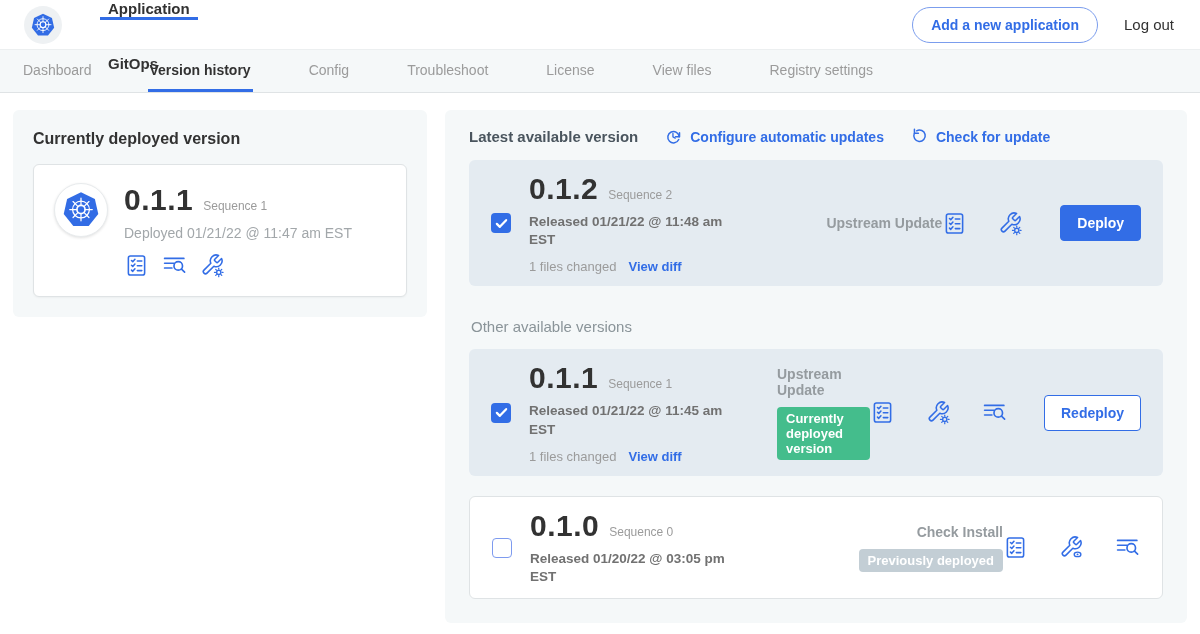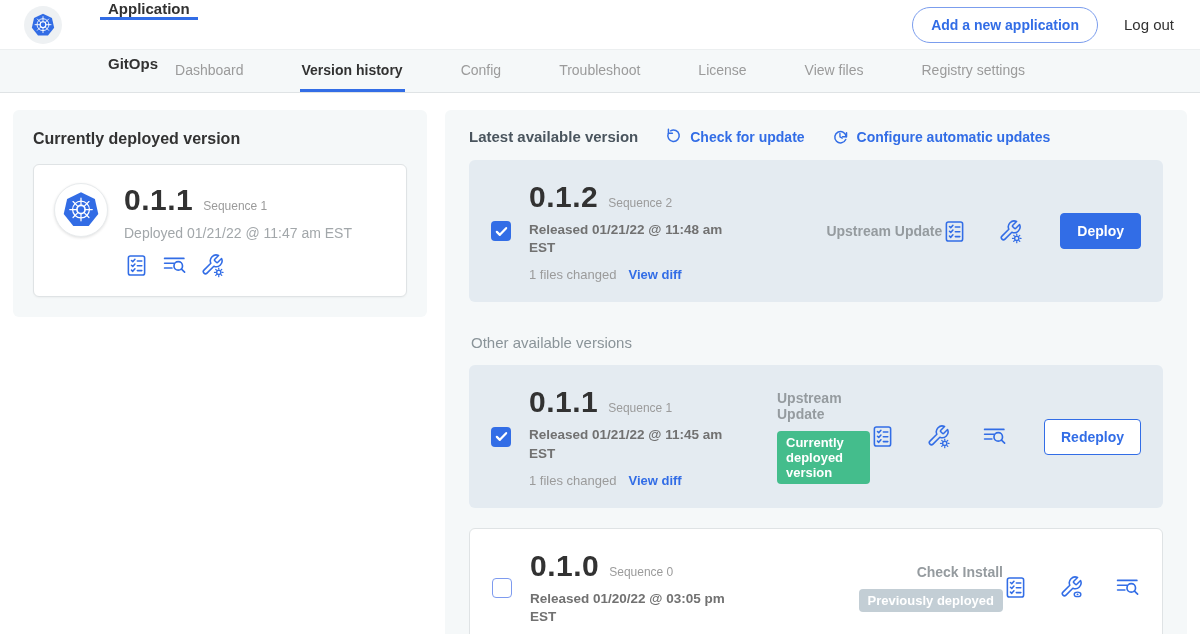--- a/index.html
+++ b/index.html
@@ -22,21 +22,21 @@
   .logo-wrap{display:flex;align-items:center;margin-right:38px;}
   .logo-circle{width:38px;height:38px;border-radius:50%;background:#eef1f3;display:flex;align-items:center;justify-content:center;}
   .logo-circle svg{width:34px;height:34px;}
   .topnav-tabs{display:flex;align-items:stretch;gap:36px;flex-direction:column;}
   .topnav-tab{display:flex;align-items:center;font-size:15px;font-weight:700;color:var(--dark);cursor:pointer;border-bottom:3px solid transparent;padding:0 8px;margin-bottom:-1px;}
   .topnav-tab.active{border-bottom-color:var(--accent);}
   .topnav-right{margin-left:auto;display:flex;align-items:center;gap:26px;}
   .pill-btn{background:#fff;border:1px solid #7b9ded;color:var(--accent);font-weight:700;font-size:14px;border-radius:19px;padding:9px 18px;cursor:pointer;font-family:inherit;}
   .logout{font-size:15px;color:var(--dark);cursor:pointer;}
   
-  .subnav{height:43px;background:var(--panel-bg);border-bottom:1px solid var(--border);display:flex;justify-content:center;gap:54px;padding:0 21px;}
+  .subnav{height:43px;background:var(--panel-bg);border-bottom:1px solid var(--border);display:flex;gap:54px;padding:0 21px;}
   .subnav-tab{display:flex;align-items:center;font-size:14px;color:var(--gray);cursor:pointer;border-bottom:3px solid transparent;padding:0 2px;}
   .subnav-tab.active{color:var(--dark);font-weight:700;border-bottom-color:var(--accent);}
   
   .main{display:flex;gap:18px;padding:17px 13px 0 13px;align-items:flex-start;}
   
   .deployed-card{width:414px;background:var(--panel-bg);border-radius:6px;padding:20px;}
   .deployed-title{font-size:16px;font-weight:700;color:var(--dark);margin-bottom:16px;}
   .deployed-inner{background:#fff;border:1px solid var(--border);border-radius:6px;padding:18px 20px;display:flex;gap:16px;box-shadow:0 1px 2px rgba(0,0,0,.04);}
   .app-logo{width:54px;height:54px;border-radius:50%;background:#fff;border:1px solid #e8ebed;box-shadow:0 1px 3px rgba(0,0,0,.12);display:flex;align-items:center;justify-content:center;flex:0 0 auto;}
   .app-logo svg{width:48px;height:48px;}
@@ -51,21 +51,21 @@
   .versions-panel{flex:1;background:var(--panel-bg);border-radius:6px;padding:17px 24px 24px 24px;min-height:507px;}
   .vp-header{display:flex;align-items:center;gap:26px;}
   .vp-title{font-size:15px;font-weight:700;color:var(--slate);}
   .vp-link{display:flex;align-items:center;gap:7px;color:var(--accent);font-size:14px;font-weight:700;cursor:pointer;}
   .vp-link svg{width:19px;height:19px;}
   .vp-actions{margin-left:auto;display:flex;gap:12px;}
   .btn{font-family:inherit;font-size:14px;font-weight:700;border-radius:4px;padding:9px 16px;cursor:pointer;}
   .btn-cancel{background:#fff;border:1px solid #d6dbde;color:var(--gray);}
   .btn-primary{background:var(--accent);border:1px solid var(--accent);color:#fff;}
   .btn-outline{background:#fff;border:1px solid var(--accent);color:var(--accent);}
-  .vrow{border-radius:6px;padding:20px 22px;display:flex;align-items:center;margin-top:14px;}
+  .vrow{border-radius:6px;padding:12px 22px;display:flex;align-items:center;margin-top:14px;}
   .vrow.selected{background:var(--selected-row-bg);}
   .vrow.plain{background:#fff;border:1px solid var(--border);}
   .checkbox{width:20px;height:20px;border-radius:4px;flex:0 0 auto;margin-right:18px;cursor:pointer;display:flex;align-items:center;justify-content:center;}
   .checkbox.checked{background:var(--accent);}
   .checkbox.unchecked{background:#fff;border:1.5px solid #7e9bef;}
   .checkbox svg{width:13px;height:13px;}
   .vinfo{width:196px;flex:0 0 auto;}
   .vreleased{font-size:13.5px;font-weight:700;color:var(--medium-gray);margin-top:7px;line-height:1.35;}
   .vfiles{font-size:13px;color:var(--gray);margin-top:10px;display:flex;gap:12px;}
   .viewdiff{color:var(--accent);font-weight:700;cursor:pointer;text-decoration:none;}
@@ -159,32 +159,32 @@
       </div>
     </div>
   </div>
 
   <div class="versions-panel">
 
     <div class="vp-header">
       <div class="vp-title">Latest available version</div>
       <div class="vp-link">
         <svg viewBox="0 0 24 24" fill="none" stroke="currentColor" stroke-width="1.9" stroke-linecap="round" stroke-linejoin="round">
-          <path d="M5.4 8.2a7.2 7.2 0 1 0 3-3.4"></path>
-          <path d="M5.6 2.8v5h5"></path>
-        </svg>
-        <span>Check for update</span>
-      </div>
-      <div class="vp-link">
-        <svg viewBox="0 0 24 24" fill="none" stroke="currentColor" stroke-width="1.9" stroke-linecap="round" stroke-linejoin="round">
           <path d="M18.6 15.8a7.2 7.2 0 1 1 .6-3.4"></path>
           <path d="M19.6 7.4v5h-5"></path>
           <path d="M11.3 8.2v4.2l2.9 1.6" stroke-width="1.7"></path>
         </svg>
         <span>Configure automatic updates</span>
+      </div>
+      <div class="vp-link">
+        <svg viewBox="0 0 24 24" fill="none" stroke="currentColor" stroke-width="1.9" stroke-linecap="round" stroke-linejoin="round">
+          <path d="M5.4 8.2a7.2 7.2 0 1 0 3-3.4"></path>
+          <path d="M5.6 2.8v5h5"></path>
+        </svg>
+        <span>Check for update</span>
       </div>
     </div>
 
     <div class="vrow selected">
       <div class="checkbox checked">
         <svg viewBox="0 0 14 14" fill="none" stroke="#fff" stroke-width="2.4" stroke-linecap="round" stroke-linejoin="round">
             <path d="M2 7.4l3.2 3.2L12 3.4"></path>
           </svg>
       </div>
       <div class="vinfo">

